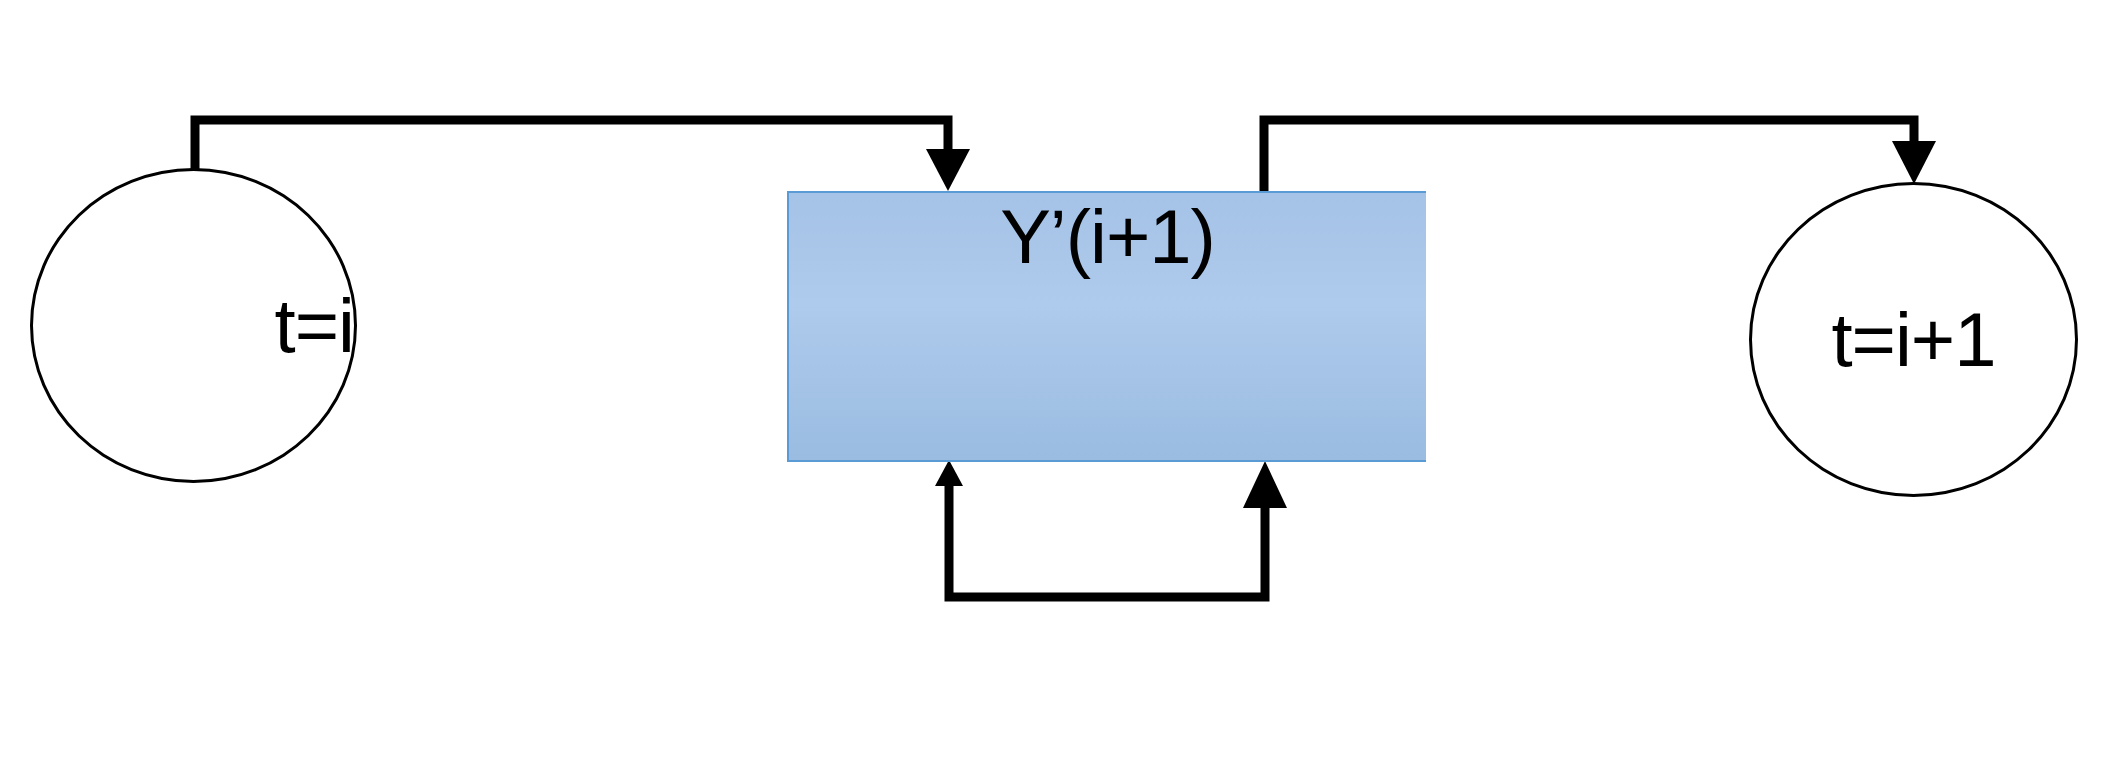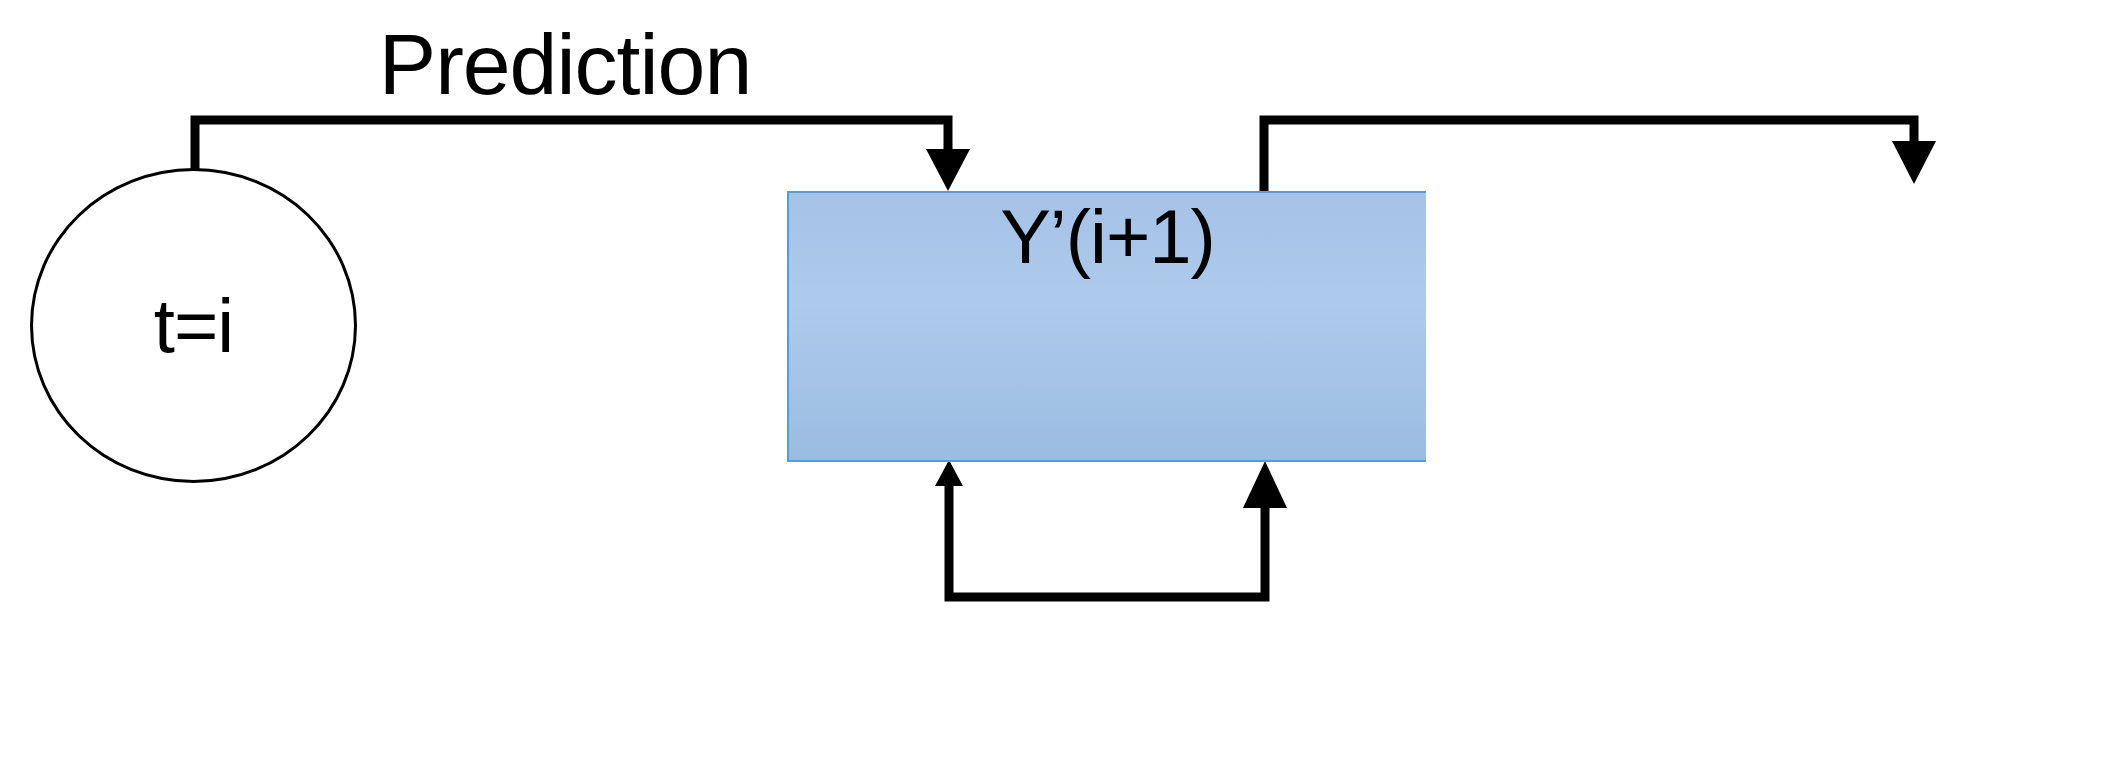--- a/index.html
+++ b/index.html
@@ -46,21 +46,21 @@
     border:2px solid var(--box-border);
     background:linear-gradient(180deg,var(--box-fill-top) 0%,var(--box-fill-mid) 42%,var(--box-fill-bottom) 100%);
     display:flex;align-items:flex-start;justify-content:center;
     font-size:76px;white-space:nowrap;letter-spacing:-1px;
   }
   .value-box.left{border-right:none;}
   .value-box.right{border-left:3px solid var(--box-divider);}
   .pos-prediction{left:265px;top:14px;width:600px;height:100px;}
   .pos-learning{left:1271px;top:14px;width:600px;height:100px;}
   .pos-error{left:856px;top:645px;width:500px;height:105px;}
-  .pos-circle-left{left:30px;top:168px;width:327px;height:315px;}
+  .pos-circle-left{left:30px;top:168px;width:327px;height:315px;justify-content:flex-end;}
   .pos-circle-right{left:1749px;top:182px;width:329px;height:315px;}
 </style>
 </head>
 <body>
 
 <div class="canvas">
 
   <svg class="arrow-layer" viewBox="0 0 2102 760" aria-hidden="true">
 
     <g>
@@ -73,24 +73,26 @@
       <polygon points="1892,141 1936,141 1914,184"></polygon>
     </g>
 
     <g>
       <path d="M949,484 L949,597 L1265,597 L1265,506"></path>
       <polygon points="935,486 963,486 949,460"></polygon>
       <polygon points="1243,508 1287,508 1265,461"></polygon>
     </g>
   </svg>
 
-  <div class="edge-label pos-prediction">Prediction</div>
 
   <div class="state-node pos-circle-left">
     <span>t=i</span>
+  </div>
+  <div class="state-node pos-circle-right">
+    <span>t=i+1</span>
   </div>
 
   <div class="box-group">
     <div class="value-box left">
       <span>Y’(i+1)</span>
     </div>
   </div>
 
 </div>
 

